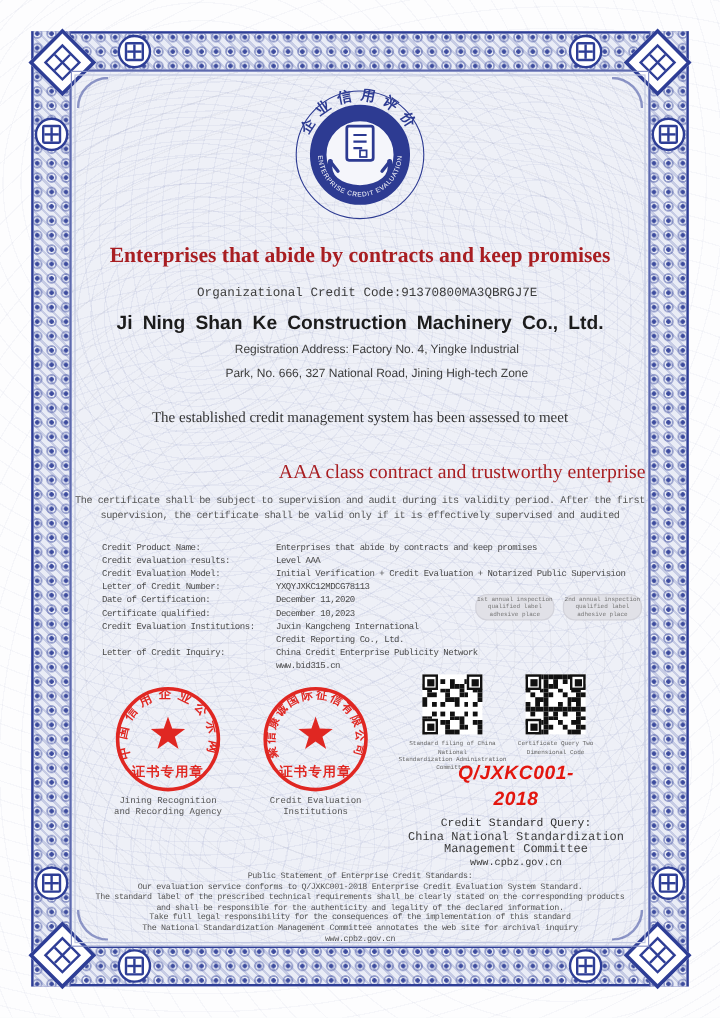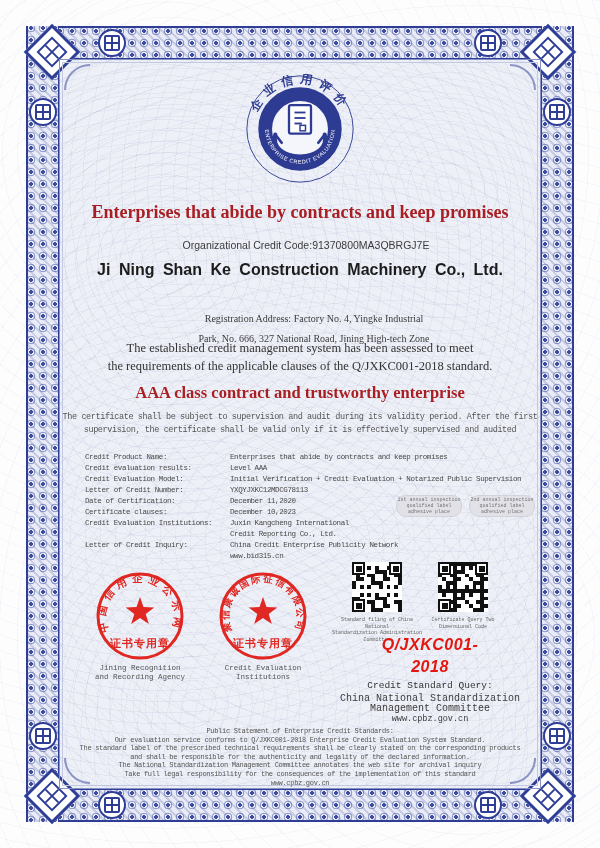--- a/index.html
+++ b/index.html
@@ -43,25 +43,25 @@
   .inner-frame{position:absolute;inset:59px;border:1px solid #8892c6;pointer-events:none;}
   .inner-frame::after{content:'';position:absolute;inset:2px;border:1px solid #c2c8e2;}
   .curl{position:absolute;width:24px;height:24px;border-left:2px solid rgba(61,76,158,.55);border-top:2px solid rgba(61,76,158,.55);border-top-left-radius:100%;}
   .k-tl{left:64px;top:64px;} .k-tr{right:64px;top:64px;transform:scaleX(-1);}
   .k-bl{left:64px;bottom:64px;transform:scaleY(-1);} .k-br{right:64px;bottom:64px;transform:scale(-1,-1);}
   
   .abs{position:absolute;}
   .ctr{left:62px;right:62px;text-align:center;}
   .badge{left:245px;top:74px;width:110px;height:110px;}
   .title{top:202px;font-family:"Liberation Serif",serif;font-weight:bold;font-size:18px;color:#a81e22;}
-  .orgcode{top:239px;font-family:Liberation Sans, sans-serif;font-size:10.5px;color:#3c3c3c;margin-left:12px;}
+  .orgcode{top:239px;font-family:Liberation Mono, monospace;font-size:10.5px;color:#3c3c3c;margin-left:12px;}
   .company{top:261px;font-size:16px;font-weight:bold;color:#1c1c1c;word-spacing:4px;text-align:center;}
-  .address{top:309px;font-family:Liberation Serif, serif;font-size:10px;line-height:20px;color:#3c3c3c;padding-left:28px;}
+  .address{top:282px;font-family:Liberation Sans, sans-serif;font-size:10px;line-height:20px;color:#3c3c3c;padding-left:28px;}
   .assessment{top:339px;font-family:"Liberation Serif",serif;font-size:12.5px;line-height:18px;color:#333;}
-  .grade{top:383px;font-family:"Liberation Serif",serif;font-weight:bold;font-size:16.5px;color:#a81e22;}
+  .grade{top:383px;font-family:"Liberation Serif",serif;font-weight:normal;font-size:16.5px;color:#a81e22;text-align:right;}
   .supervision{top:411px;font-family:"Liberation Mono",monospace;font-size:8.5px;letter-spacing:-0.4px;line-height:13px;color:#555;}
   .details{top:452px;left:85px;right:60px;font-family:"Liberation Mono",monospace;font-size:7.5px;letter-spacing:-0.4px;line-height:11px;color:#4a4a4a;}
   .detail-row{display:flex;}
   .dl{width:145px;flex:0 0 145px;}
   .dv{white-space:pre-line;}
   .chip{top:495px;width:64px;height:20px;border-radius:10px;background:#e1e1e7;border:1px solid #d2d2da;
     font-family:"Liberation Mono",monospace;font-size:5px;line-height:6px;color:#777;text-align:center;
     display:flex;align-items:center;justify-content:center;white-space:pre-line;}
   .chip1{left:396px;} .chip2{left:469px;}
   .seal{width:90px;height:90px;}
@@ -140,21 +140,20 @@
 
   <div class="abs ctr title">Enterprises that abide by contracts and keep promises</div>
   <div class="abs ctr orgcode"><span>Organizational Credit Code:</span><span>91370800MA3QBRGJ7E</span></div>
   <div class="abs ctr company">Ji Ning Shan Ke Construction Machinery Co., Ltd.</div>
   <div class="abs ctr address">
     <div>Registration Address: Factory No. 4, Yingke Industrial</div>
     <div>Park, No. 666, 327 National Road, Jining High-tech Zone</div>
   </div>
   <div class="abs ctr assessment">
     <div>The established credit management system has been assessed to meet</div>
-    <div>the requirements of the applicable clauses of the Q/JXKC001-2018 standard.</div>
   </div>
   <div class="abs ctr grade">AAA class contract and trustworthy enterprise</div>
   <div class="abs ctr supervision">
     <div>The certificate shall be subject to supervision and audit during its validity period. After the first</div>
     <div>supervision, the certificate shall be valid only if it is effectively supervised and audited</div>
   </div>
 
   <div class="abs details">
       <div class="detail-row">
         <div class="dl">Credit Product Name:</div>
@@ -170,21 +169,21 @@
       </div>
       <div class="detail-row">
         <div class="dl">Letter of Credit Number:</div>
         <div class="dv">YXQYJXKC12MDCG78113</div>
       </div>
       <div class="detail-row">
         <div class="dl">Date of Certification:</div>
         <div class="dv">December 11,2020</div>
       </div>
       <div class="detail-row">
-        <div class="dl">Certificate clauses:</div>
+        <div class="dl">Certificate qualified:</div>
         <div class="dv">December 10,2023</div>
       </div>
       <div class="detail-row">
         <div class="dl">Credit Evaluation Institutions:</div>
         <div class="dv">Juxin Kangcheng International
 Credit Reporting Co., Ltd.</div>
       </div>
       <div class="detail-row">
         <div class="dl">Letter of Credit Inquiry:</div>
         <div class="dv">China Credit Enterprise Publicity Network
@@ -585,18 +584,18 @@
   <div class="abs query-label">Credit Standard Query:</div>
   <div class="abs query-org">China National Standardization
 Management Committee</div>
   <div class="abs query-url">www.cpbz.gov.cn</div>
 
   <div class="abs statement">
       <div>Public Statement of Enterprise Credit Standards:</div>
       <div>Our evaluation service conforms to Q/JXKC001-2018 Enterprise Credit Evaluation System Standard.</div>
       <div>The standard label of the prescribed technical requirements shall be clearly stated on the corresponding products</div>
       <div>and shall be responsible for the authenticity and legality of the declared information.</div>
+      <div>Take full legal responsibility for the consequences of the implementation of this standard</div>
       <div>The National Standardization Management Committee annotates the web site for archival inquiry</div>
-      <div>Take full legal responsibility for the consequences of the implementation of this standard</div>
       <div>www.cpbz.gov.cn</div>
     </div>
 
 </div>
 
 </body></html>

